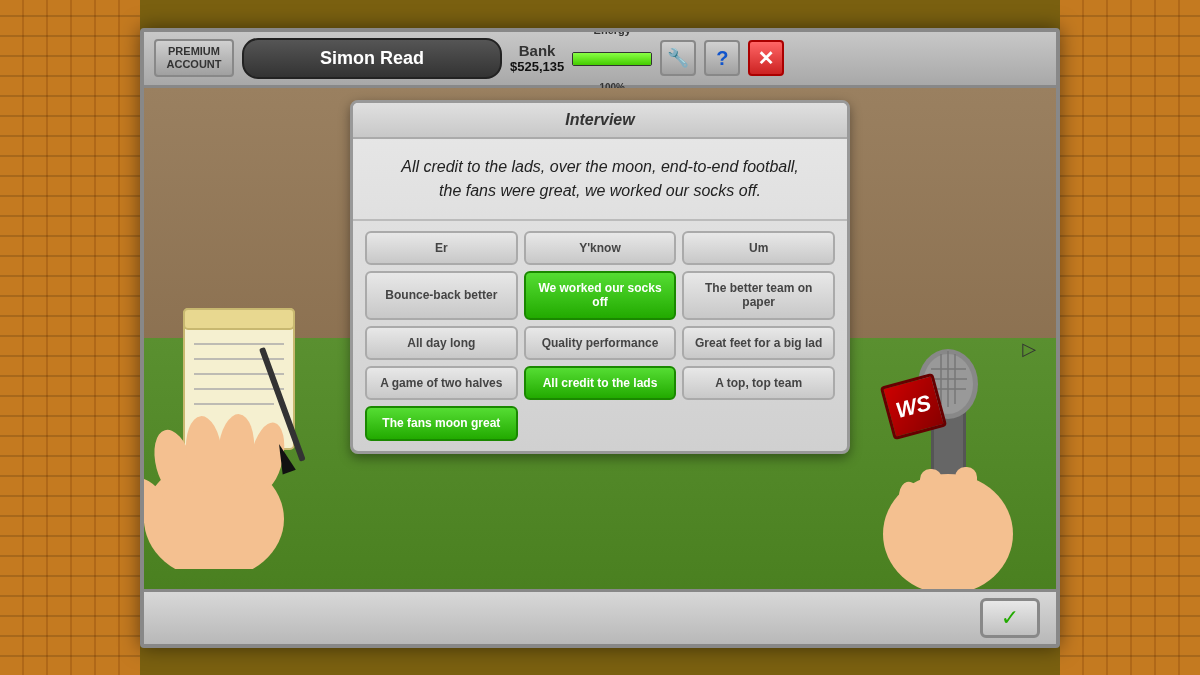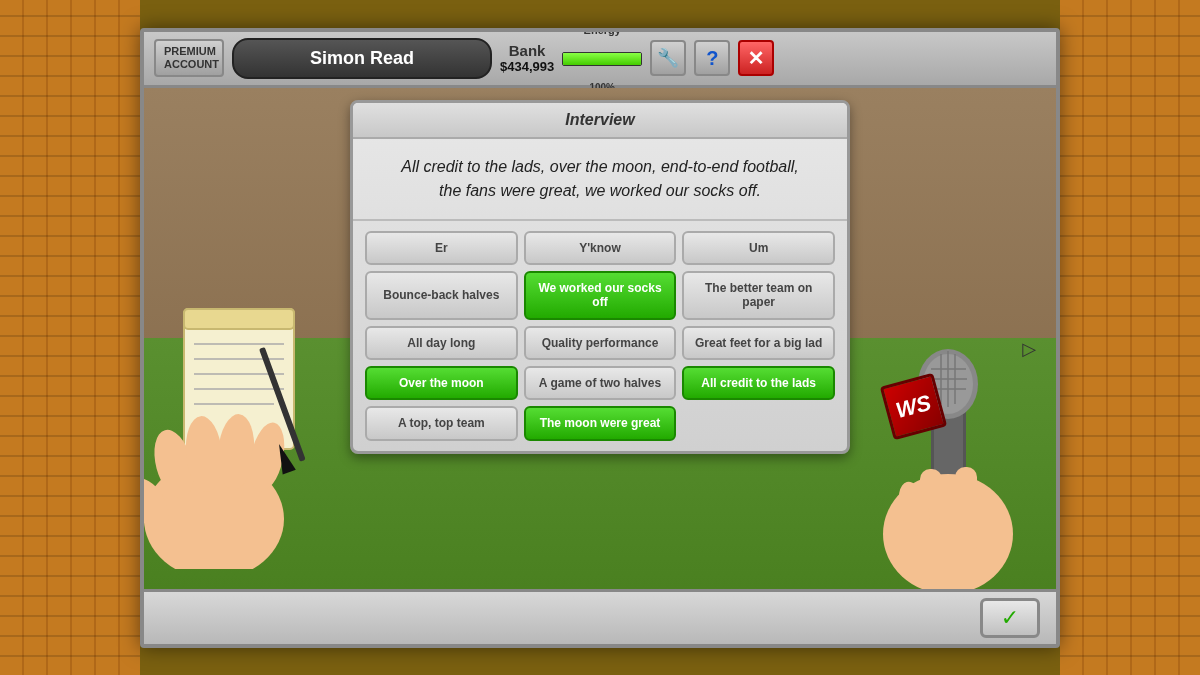--- a/index.html
+++ b/index.html
@@ -76,21 +76,21 @@
     .premium-btn {
       background: linear-gradient(180deg, #d0d0d0 0%, #a0a0a0 100%);
       border: 2px solid #888;
       border-radius: 4px;
       padding: 4px 8px;
       font-size: 11px;
       font-weight: bold;
       color: #333;
       text-align: center;
       line-height: 1.2;
-      width: 70px;
+      width: 80px;
       cursor: pointer;
     }
 
     .player-name-box {
       flex: 1;
       background: linear-gradient(180deg, #555 0%, #333 100%);
       border: 2px solid #222;
       border-radius: 16px;
       text-align: center;
       color: white;
@@ -351,21 +351,21 @@
     <div class="title-bar">
       <div class="premium-btn">
         <span style="white-space:pre">PREMIUM
 ACCOUNT</span>
       </div>
       <div class="player-name-box">
         <span>Simon Read</span>
       </div>
       <div class="bank-box">
         <span style="font-size:15px;color:#333;font-weight:bold;">Bank</span>
-        <span style="font-size:13px;font-weight:bold;color:#111;">$434,993</span>
+        <span style="font-size:13px;font-weight:bold;color:#111;">$525,135</span>
       </div>
       <div class="energy-box">
         <span>Energy</span>
         <div class="energy-bar-outer">
           <div class="energy-bar-inner"></div>
         </div>
         <span style="font-size:10px;">100%</span>
       </div>
       <div class="icon-btn">
         <span>🔧</span>
@@ -444,31 +444,30 @@
           <span>Interview</span>
         </div>
         <div class="interview-quote">
           <span style="white-space:pre-line;">All credit to the lads, over the moon, end-to-end football,
 the fans were great, we worked our socks off.</span>
         </div>
         <div class="buttons-grid" id="buttons-grid">
         <button class="phrase-btn gray">Er</button>
             <button class="phrase-btn gray">Y'know</button>
             <button class="phrase-btn gray">Um</button>
-            <button class="phrase-btn gray">Bounce-back halves</button>
+            <button class="phrase-btn gray">Bounce-back better</button>
             <button class="phrase-btn green">We worked our socks off</button>
             <button class="phrase-btn gray">The better team on paper</button>
             <button class="phrase-btn gray">All day long</button>
             <button class="phrase-btn gray">Quality performance</button>
             <button class="phrase-btn gray">Great feet for a big lad</button>
-            <button class="phrase-btn green">Over the moon</button>
             <button class="phrase-btn gray">A game of two halves</button>
             <button class="phrase-btn green">All credit to the lads</button>
             <button class="phrase-btn gray">A top, top team</button>
-            <button class="phrase-btn green">The moon were great</button>
+            <button class="phrase-btn green">The fans moon great</button>
           </div>
       </div>
 
       <div class="cursor">▷</div>
     </div>
 
     <div class="bottom-bar">
       <div class="check-btn">
         <span>✓</span>
       </div>

